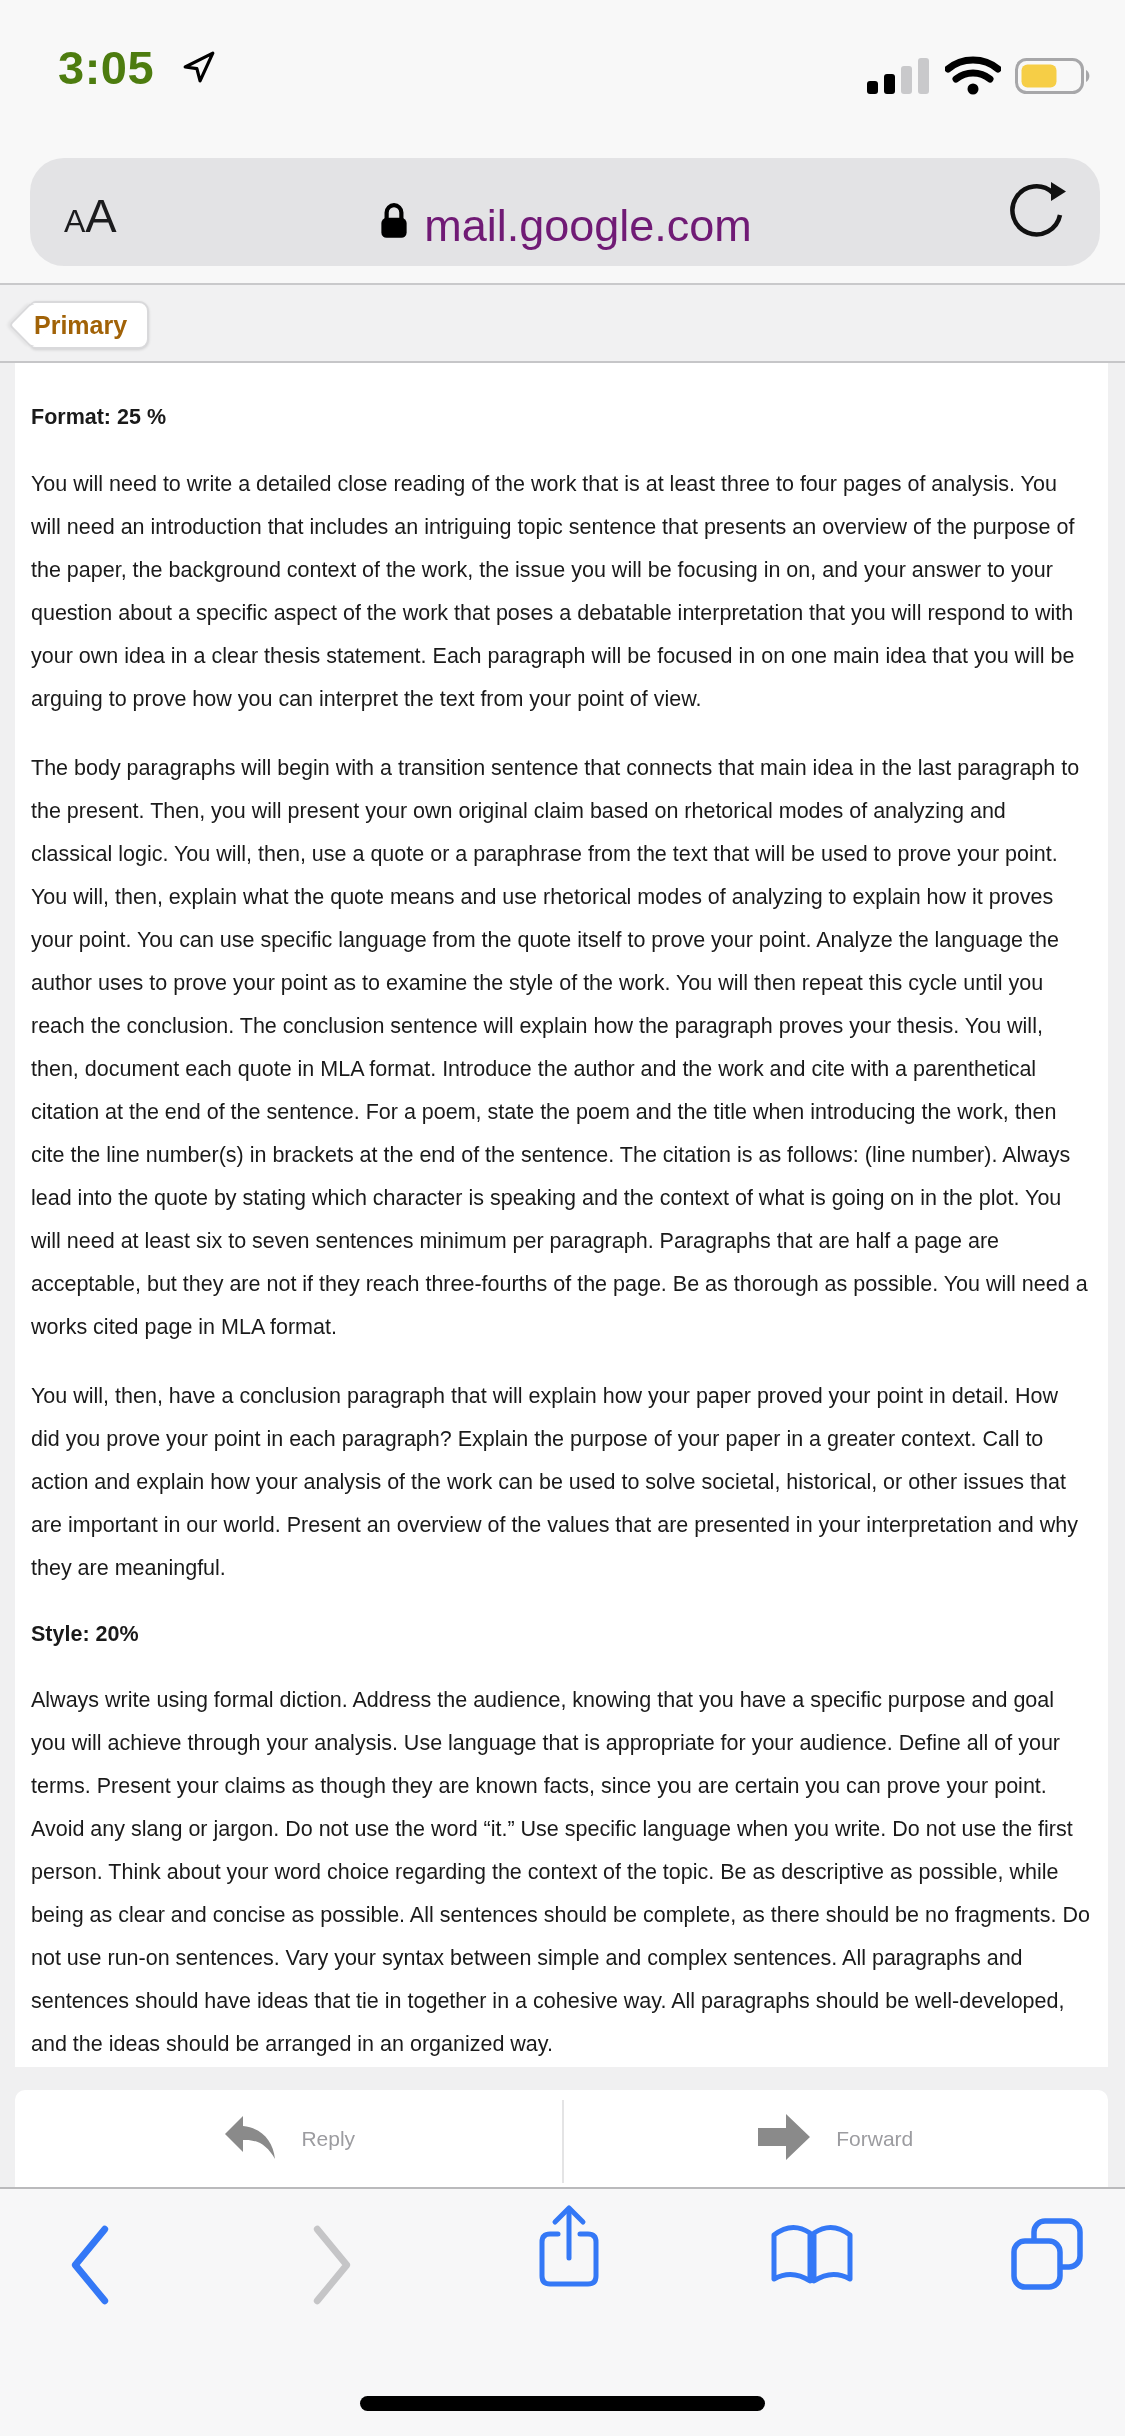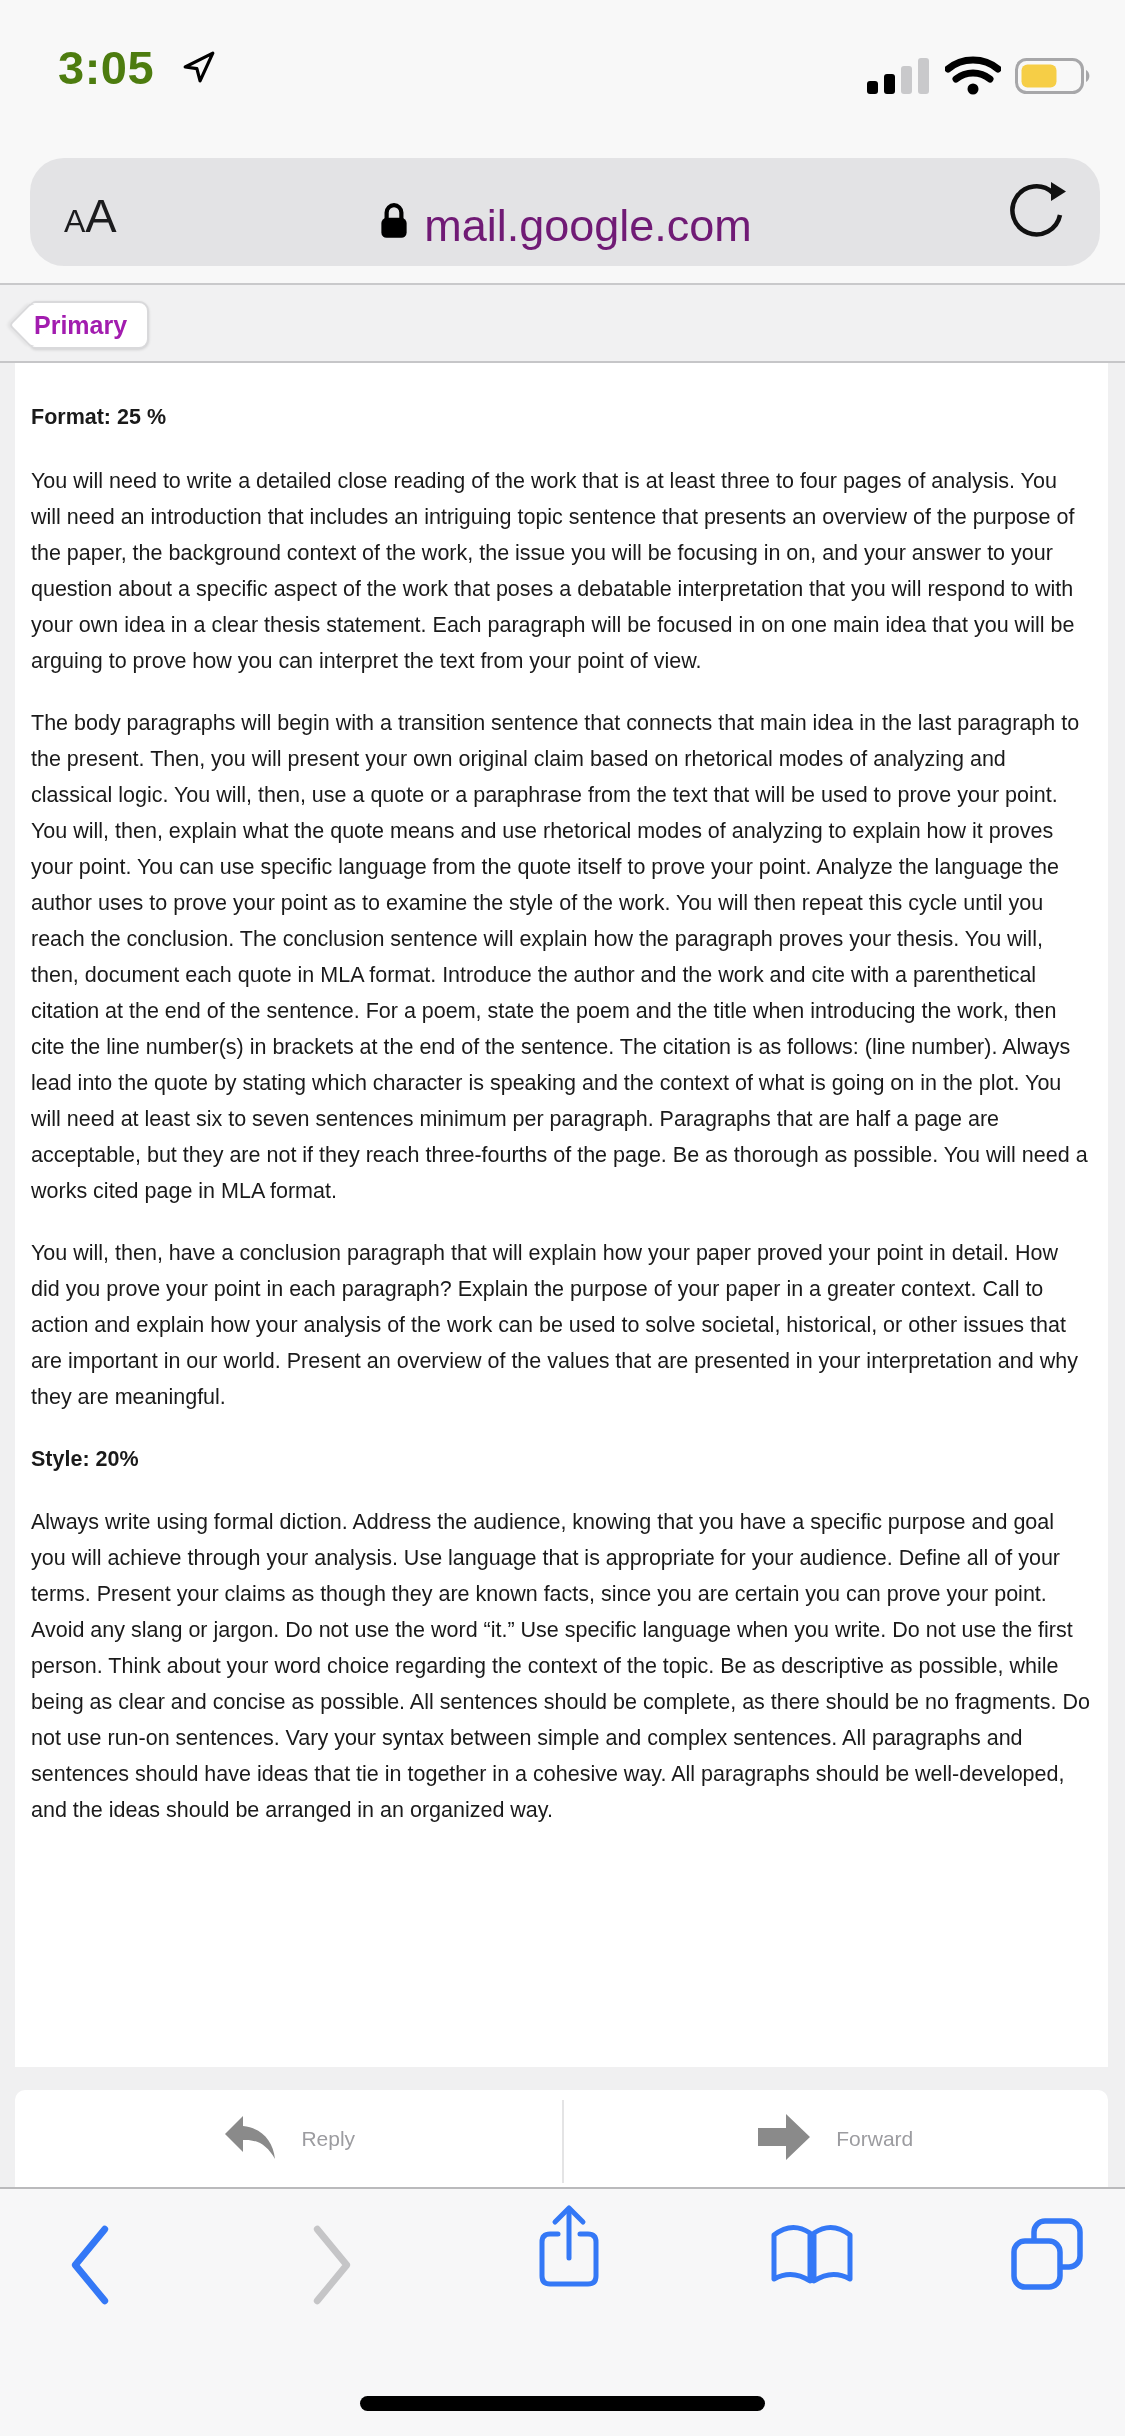--- a/index.html
+++ b/index.html
@@ -43,21 +43,21 @@
   
   .gmail-bar{
     position:absolute;left:0;top:285px;width:1125px;height:78px;
     background:#f1f1f2;border-bottom:2px solid #c6c6c8;box-sizing:border-box;
   }
   .primary-btn{
     position:absolute;left:30px;top:16px;height:44px;
     background:#fff;border:2px solid #d9d9db;border-left:none;
     border-radius:6px 10px 10px 6px;
     display:flex;align-items:center;padding:0 20px 0 4px;
-    font-size:25px;font-weight:700;color:#a21caf;
+    font-size:25px;font-weight:700;color:#a16207;
     box-shadow:0 1px 3px rgba(0,0,0,.14);
   }
   .primary-btn::before{
     content:"";position:absolute;left:-15px;top:50%;
     width:31px;height:31px;background:#fff;
     border-left:2px solid #d9d9db;border-bottom:2px solid #d9d9db;
     border-radius:5px;transform:translateY(-50%) rotate(45deg);
     box-shadow:-2px 2px 3px rgba(0,0,0,.06);
   }
   .primary-btn span{position:relative;z-index:1;}
@@ -67,21 +67,21 @@
   .icon-caret{left:1066px;top:317px;width:0;height:0;
     border-left:11px solid transparent;border-right:11px solid transparent;
     border-top:14px solid #5f6368;}
   
   .email-card{
     position:absolute;left:15px;top:363px;width:1093px;height:1704px;
     background:#fff;box-sizing:border-box;padding:36px 16px;
     overflow:hidden;color:#1a1a1a;
   }
   .email-card .h{font-size:21.5px;font-weight:700;line-height:37.5px;margin:0 0 26px;}
-  .email-card .p{font-size:21.5px;font-weight:400;line-height:36px;margin:0 0 26px;}
+  .email-card .p{font-size:21.5px;font-weight:400;line-height:43px;margin:0 0 26px;}
   
   .reply-panel{
     position:absolute;left:15px;top:2090px;width:1093px;height:97px;
     background:#fff;border-radius:10px 10px 0 0;
   }
   .reply-divider{
     position:absolute;left:50%;top:10px;bottom:4px;width:2px;background:#e4e4e5;
   }
   .action-half{
     position:absolute;top:0;height:100%;width:50%;

